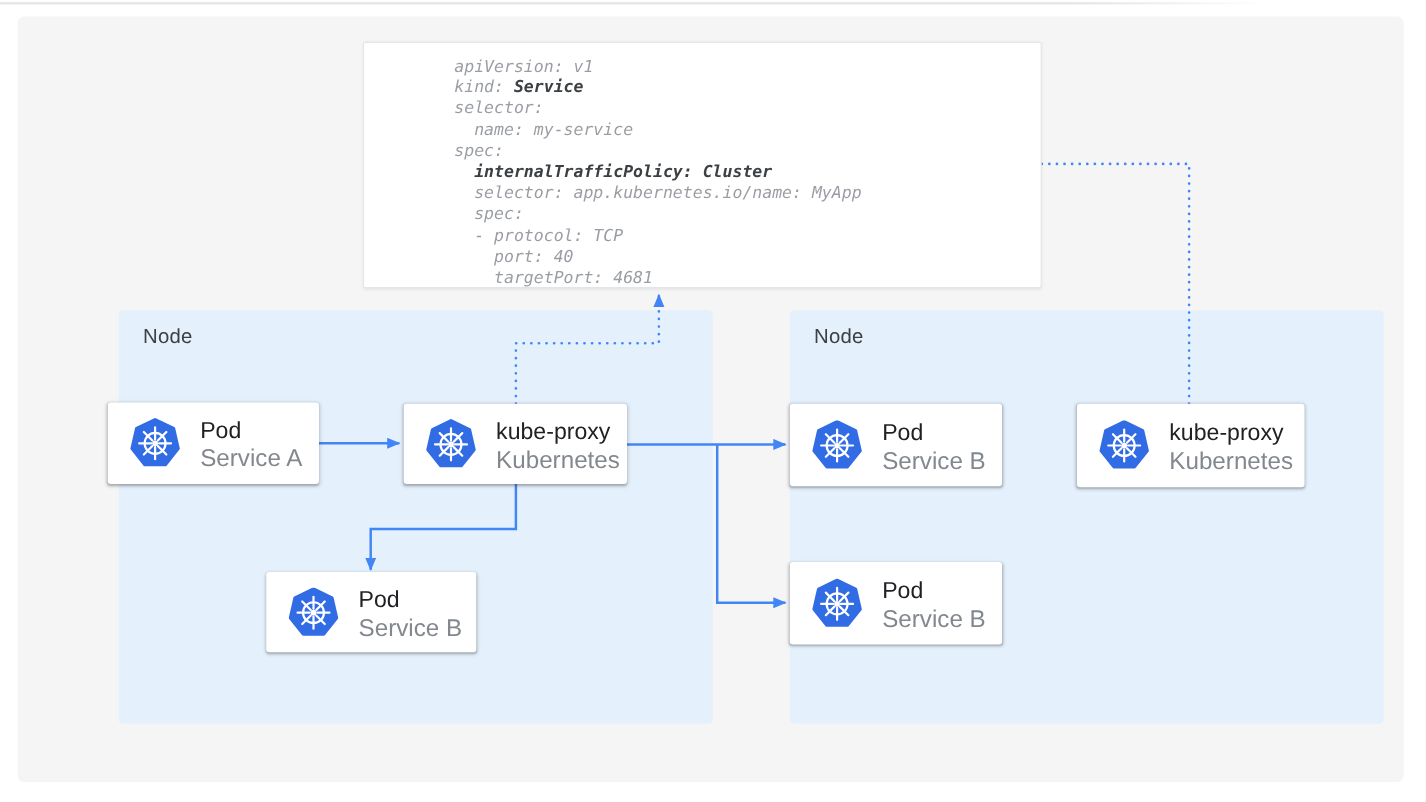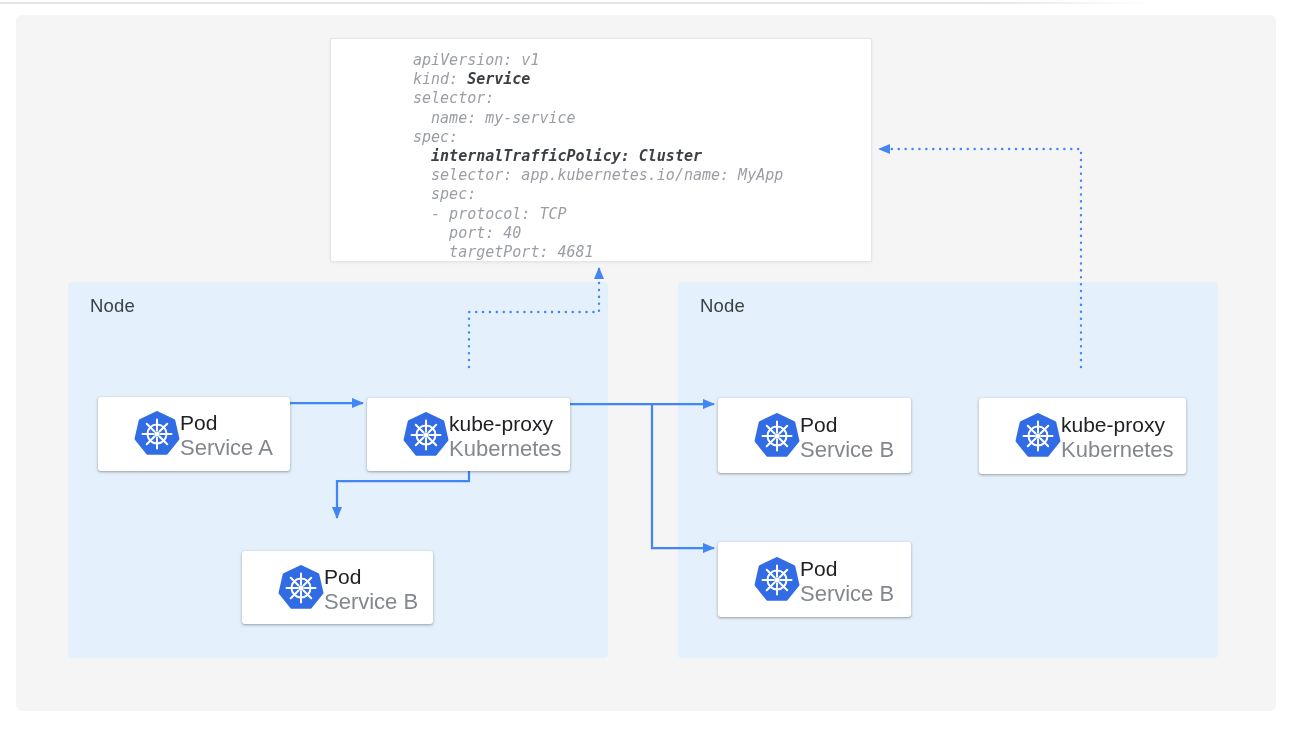--- a/index.html
+++ b/index.html
@@ -11,40 +11,40 @@
   }
   .top-divider{
     position:absolute;left:0;top:2px;width:1152px;height:2px;
     background:linear-gradient(to right,#e4e4e4 85%,rgba(228,228,228,0));
   }
   .panel{
     position:absolute;left:16px;top:15px;width:1260px;height:696px;
     background:var(--panel_bg,#f5f5f6);border-radius:6px;
   }
   .nodebox{
-    position:absolute;background:var(--node_bg,#e4f1fc);border-radius:4px;
+    position:absolute;background:var(--node_bg,#e4f1fc);border-radius:4px;margin-left:40px;
   }
   #node-left{left:68px;top:282px;width:540px;height:376px;}
   #node-right{left:678px;top:282px;width:540px;height:376px;}
   .node-label{
     position:absolute;left:22px;top:13px;
     font-size:18.5px;color:var(--node_label,#3c4043);letter-spacing:.2px;
   }
   .card{
     position:absolute;background:#ffffff;border-radius:3px;
     box-shadow:0 1px 2px rgba(60,64,67,.30),0 1px 3px 1px rgba(60,64,67,.13);
-    display:flex;align-items:center;
-    padding-left:36px;box-sizing:border-box;margin-top:31px;
+    display:flex;align-items:center;gap:18px;
+    padding-left:20px;box-sizing:border-box;
   }
   .card svg{flex:0 0 auto;display:block;}
   .card-text{display:flex;flex-direction:column;justify-content:center;}
   .card-title{font-size:21px;font-weight:500;color:var(--card_title,#202124);line-height:27px;}
   .card-sub{font-size:22px;font-weight:400;color:var(--card_subtitle,#83888e);line-height:23px;}
   .yaml-card{
-    position:absolute;left:330px;top:38px;width:542px;height:224px;
+    position:absolute;left:330px;top:38px;width:617px;height:224px;
     background:#ffffff;border:1px solid #e3e6e9;border-radius:2px;
     box-shadow:0 1px 3px rgba(0,0,0,.06);
     box-sizing:border-box;padding:12px 0 0 82px;
   }
   .yaml-line{
     font-family:"DejaVu Sans Mono",monospace;font-style:italic;
     font-size:15px;line-height:19.2px;white-space:pre;
     color:var(--yaml_text,#9a9ea4);
   }
   .yaml-line b{color:var(--yaml_bold,#3c4043);font-weight:bold;}

